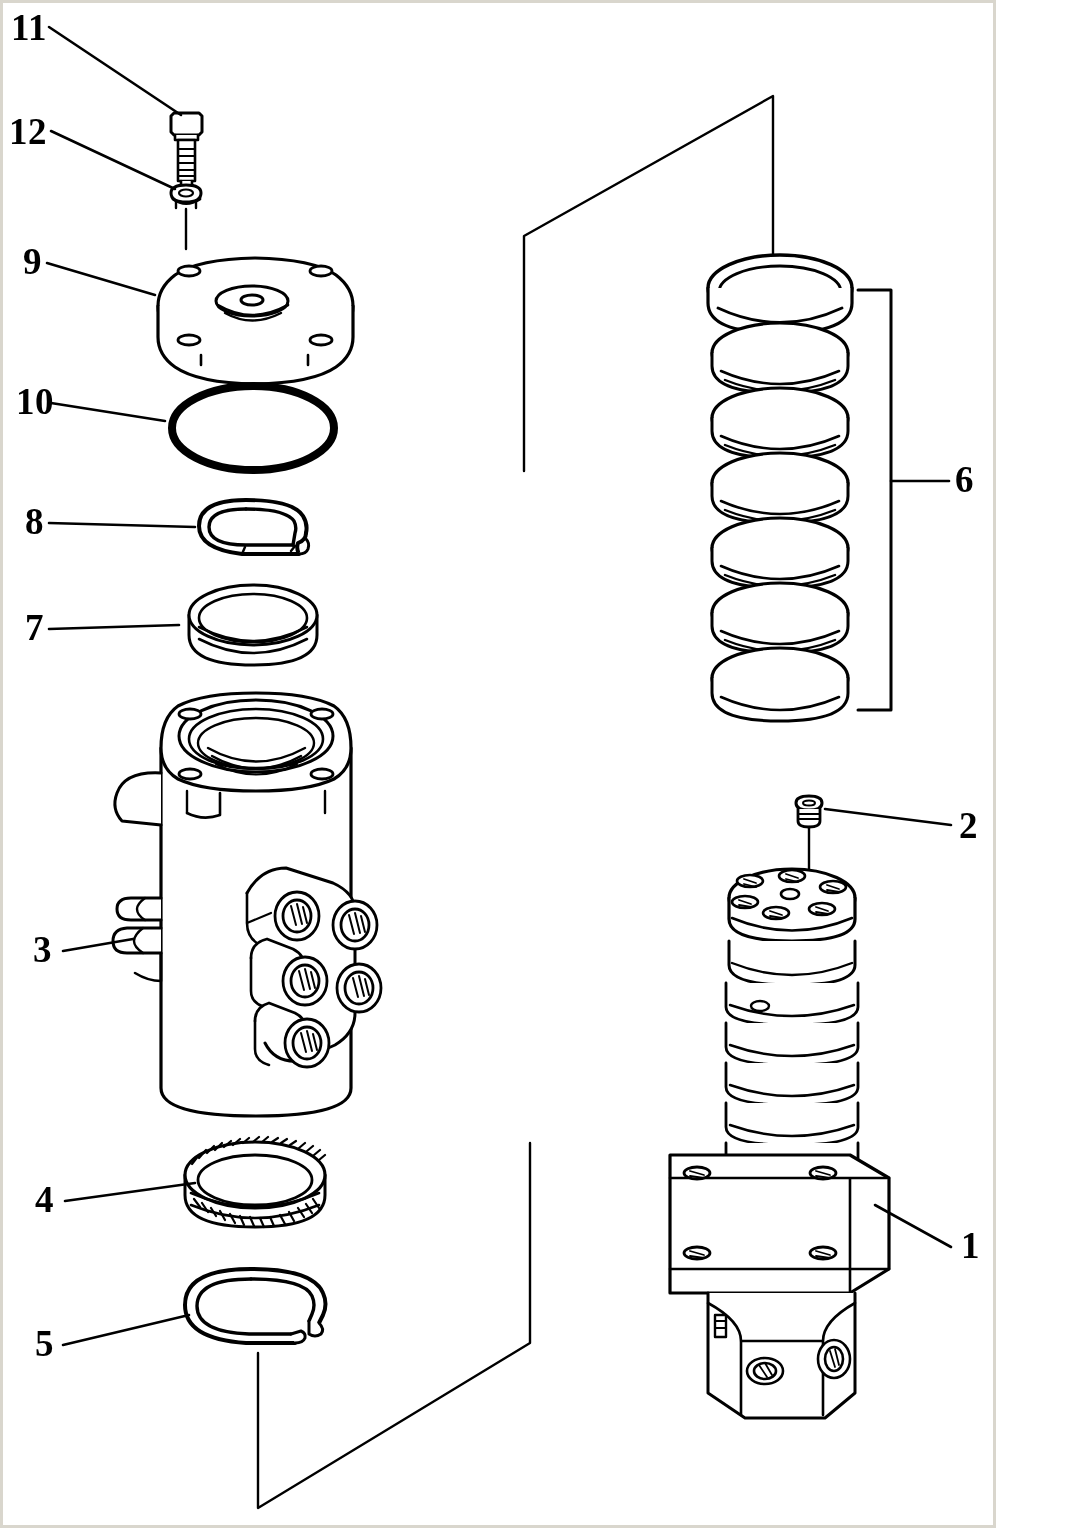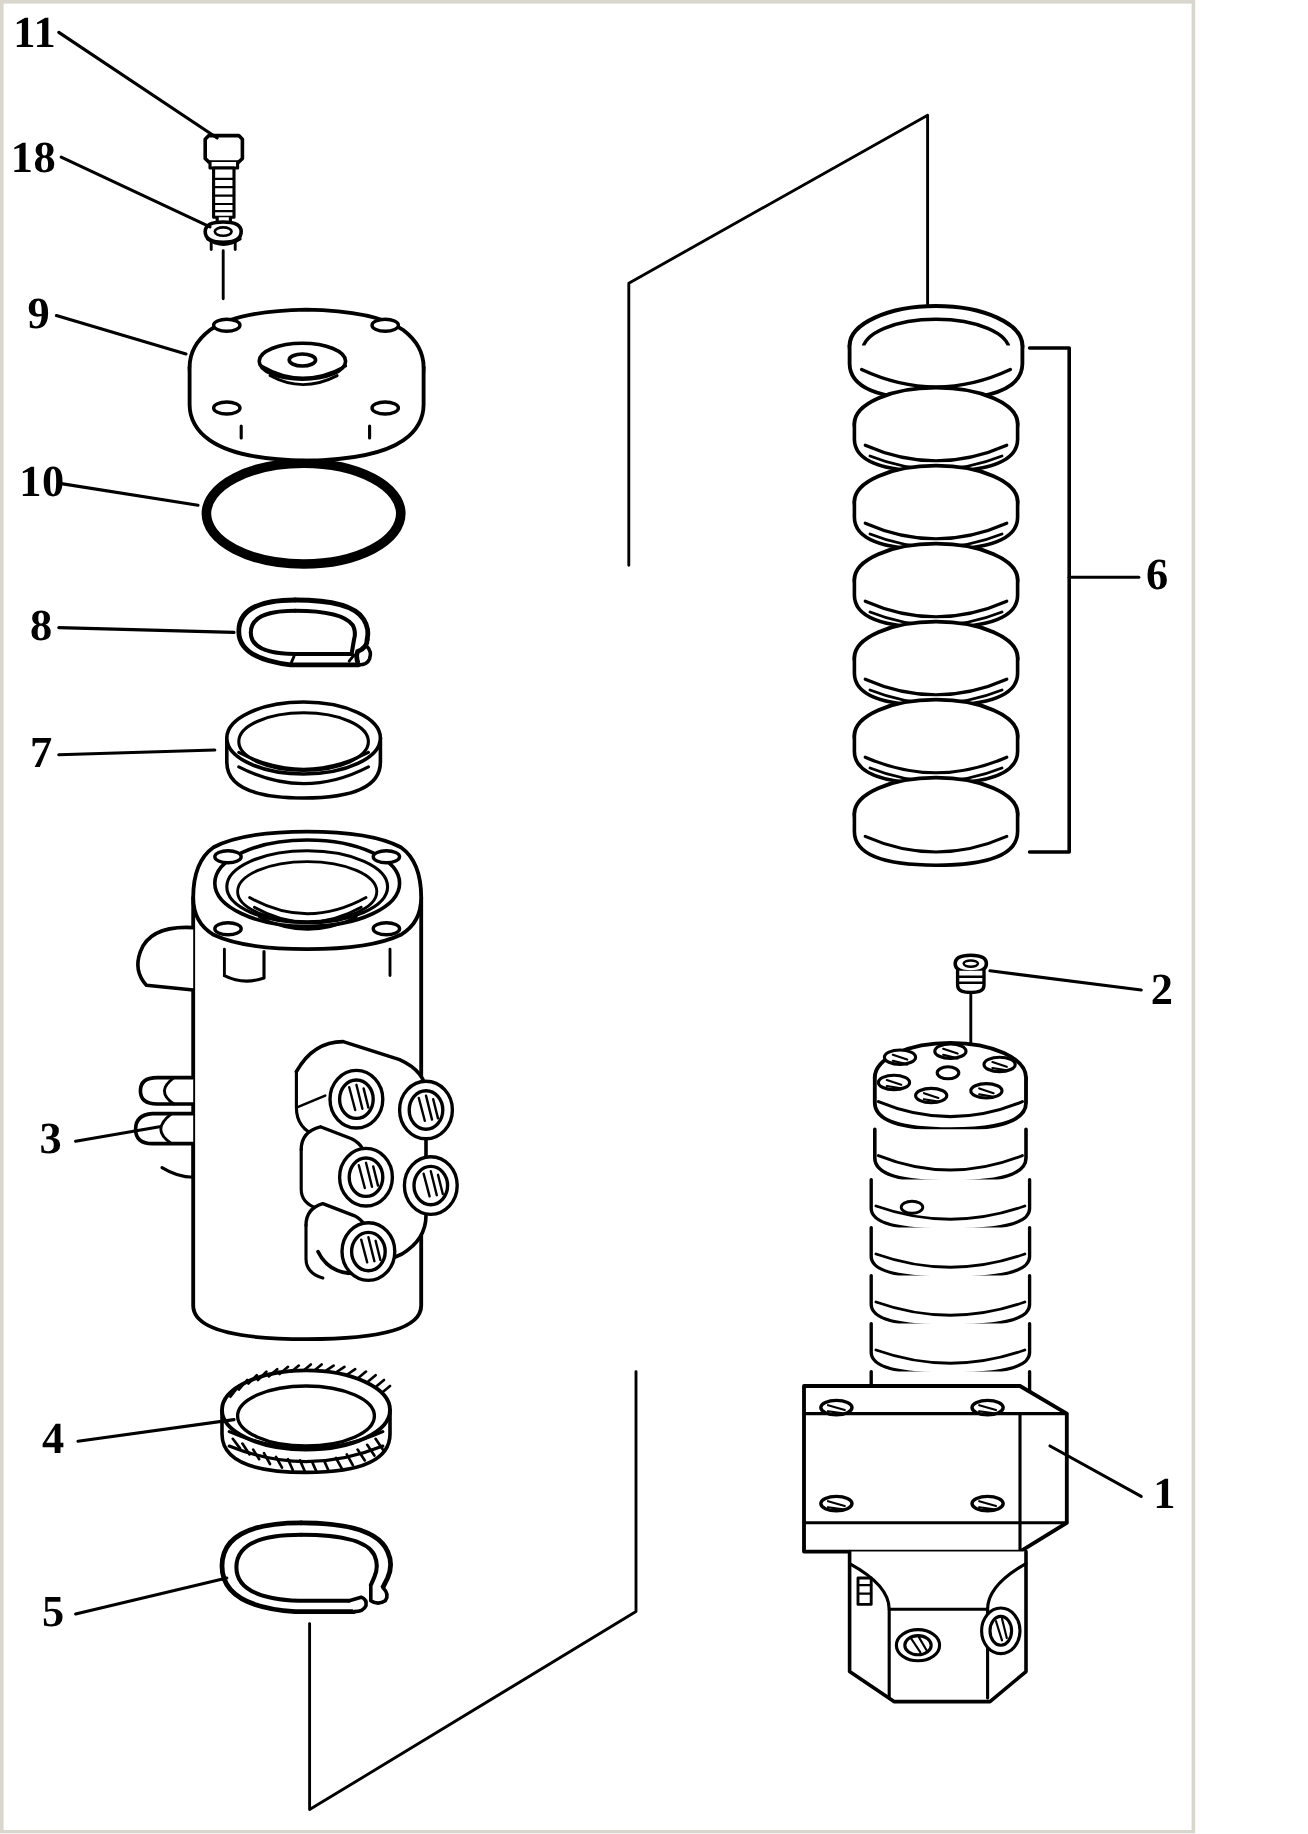--- a/index.html
+++ b/index.html
@@ -388,21 +388,21 @@
         <path d="M62 1198 L192 1180"></path>
         <path d="M60 1342 L186 1312"></path>
         <path d="M946 478 L888 478"></path>
         <path d="M948 822 L822 806"></path>
         <path d="M948 1244 L872 1202"></path>
       </g>
     </g>
   </svg>
 
   <div class="lbl" style="left:8px;  top:6px;">11</div>
-  <div class="lbl" style="left:6px;  top:110px;">18</div>
+  <div class="lbl" style="left:6px;  top:110px;">12</div>
   <div class="lbl" style="left:20px; top:240px;">9</div>
   <div class="lbl" style="left:13px;  top:380px;">10</div>
   <div class="lbl" style="left:22px; top:500px;">8</div>
   <div class="lbl" style="left:22px; top:606px;">7</div>
   <div class="lbl" style="left:30px; top:928px;">3</div>
   <div class="lbl" style="left:32px; top:1178px;">4</div>
   <div class="lbl" style="left:32px; top:1322px;">5</div>
   <div class="lbl" style="left:952px;top:458px;">6</div>
   <div class="lbl" style="left:956px;top:804px;">2</div>
   <div class="lbl" style="left:958px;top:1224px;">1</div>

